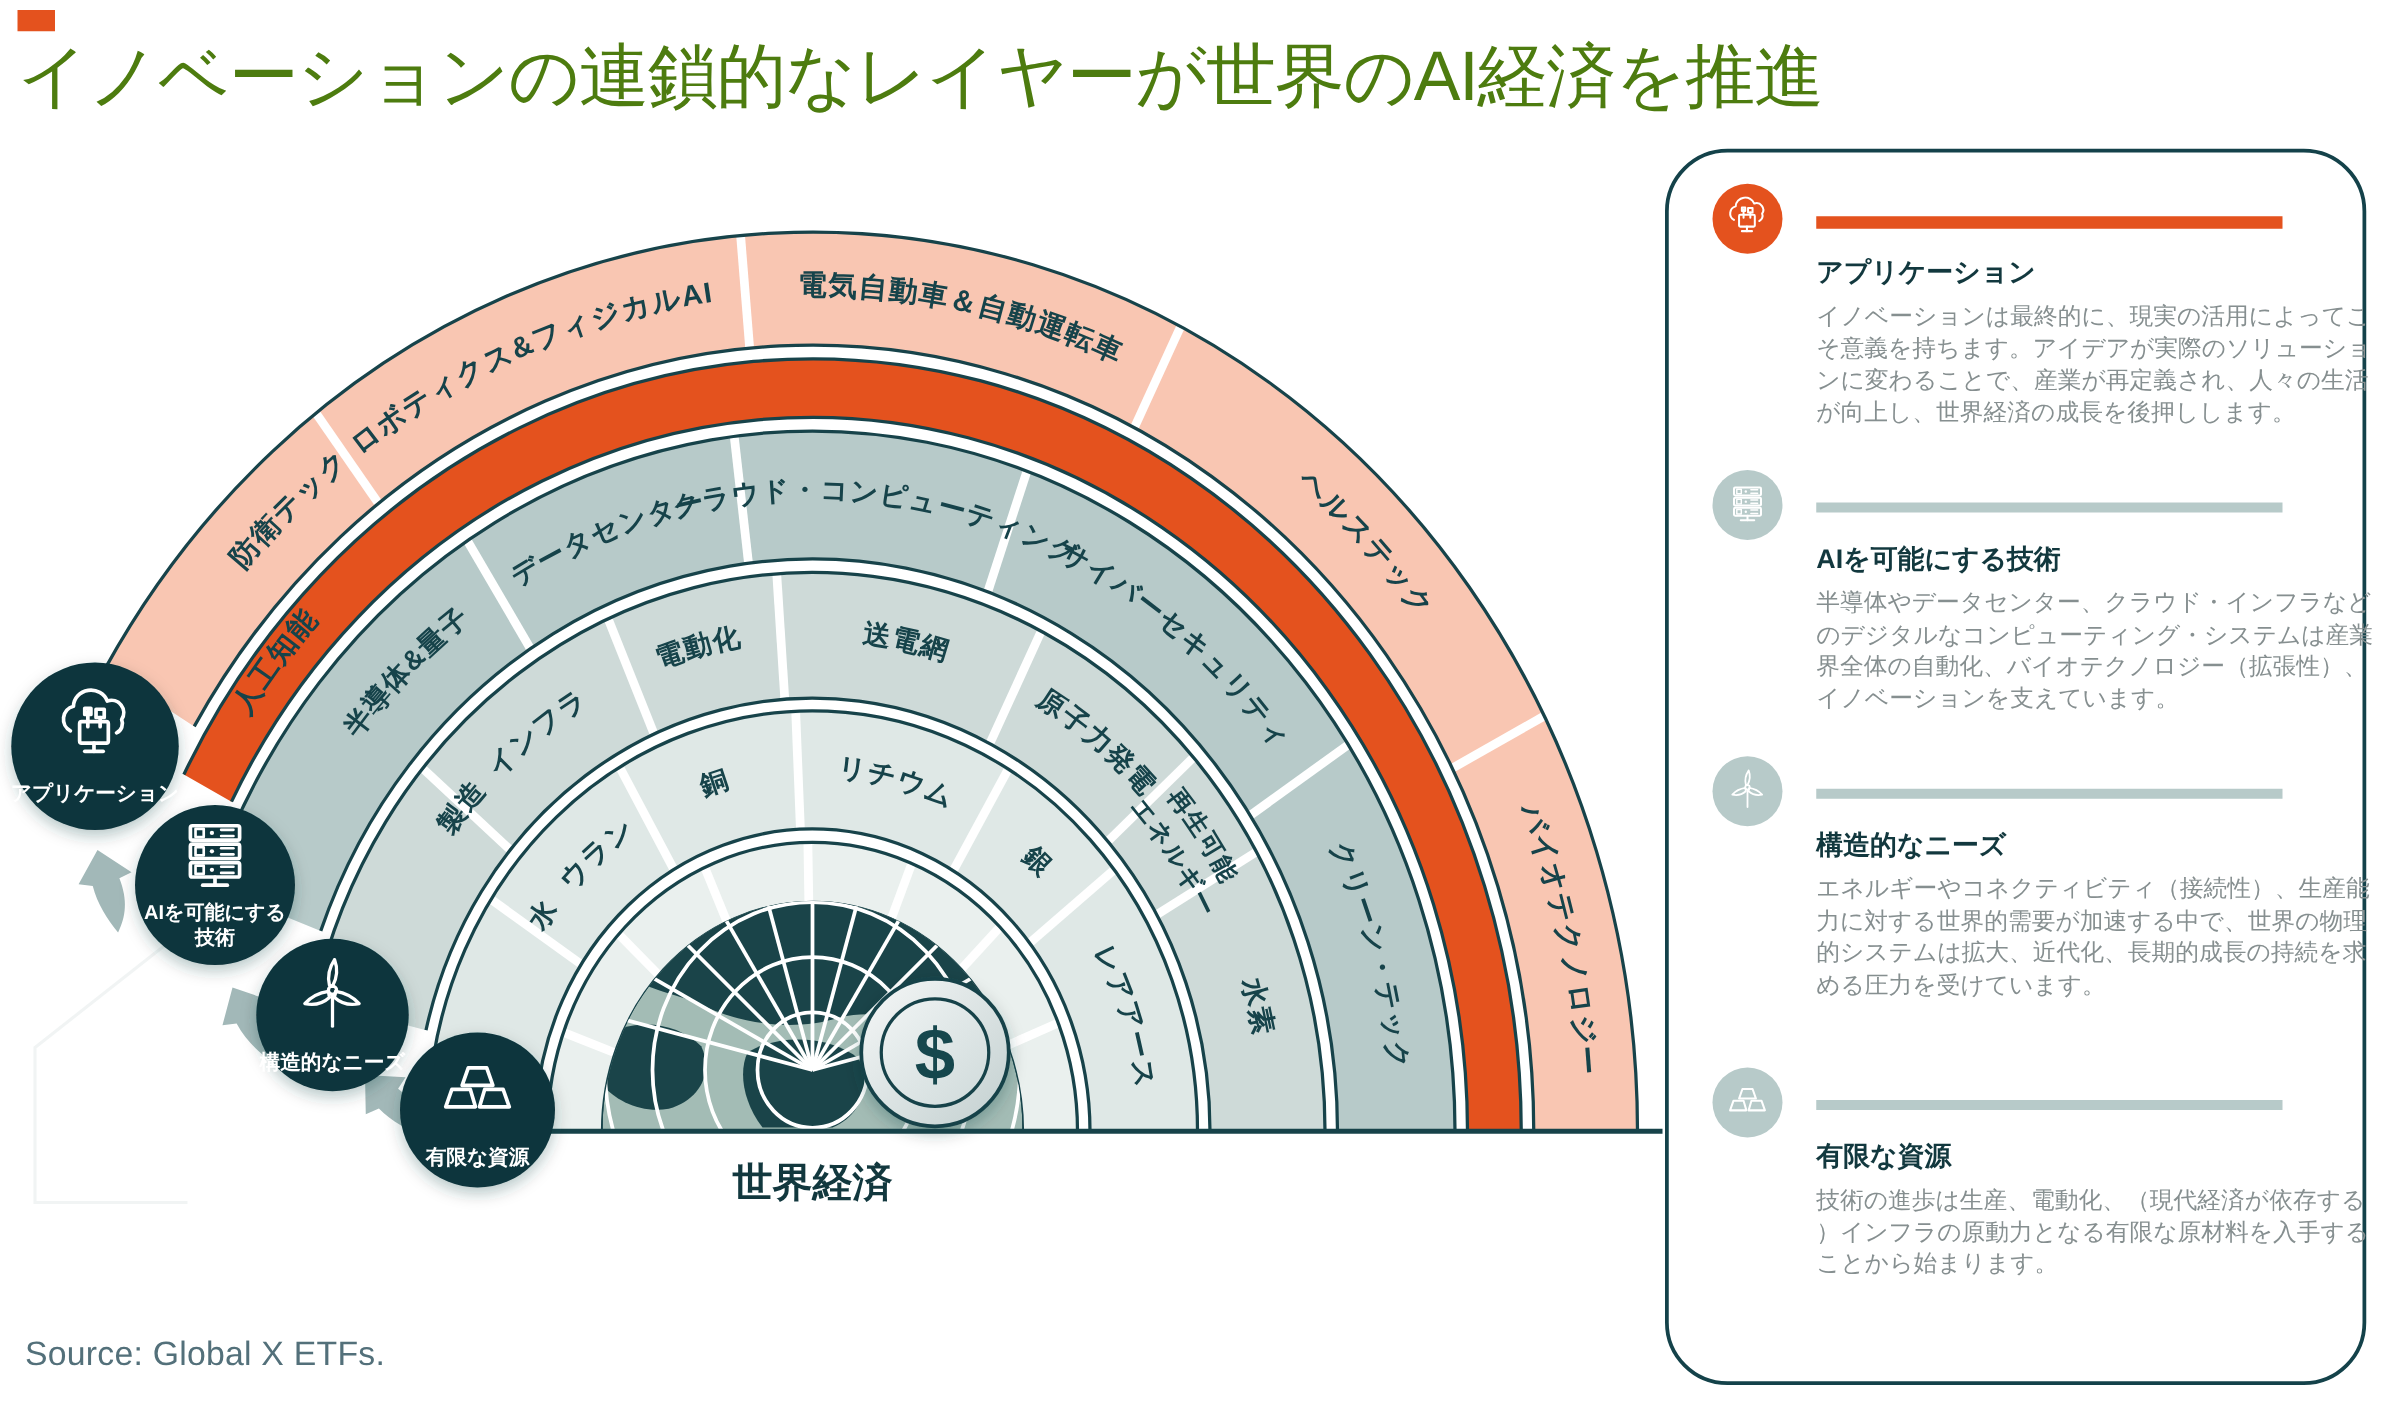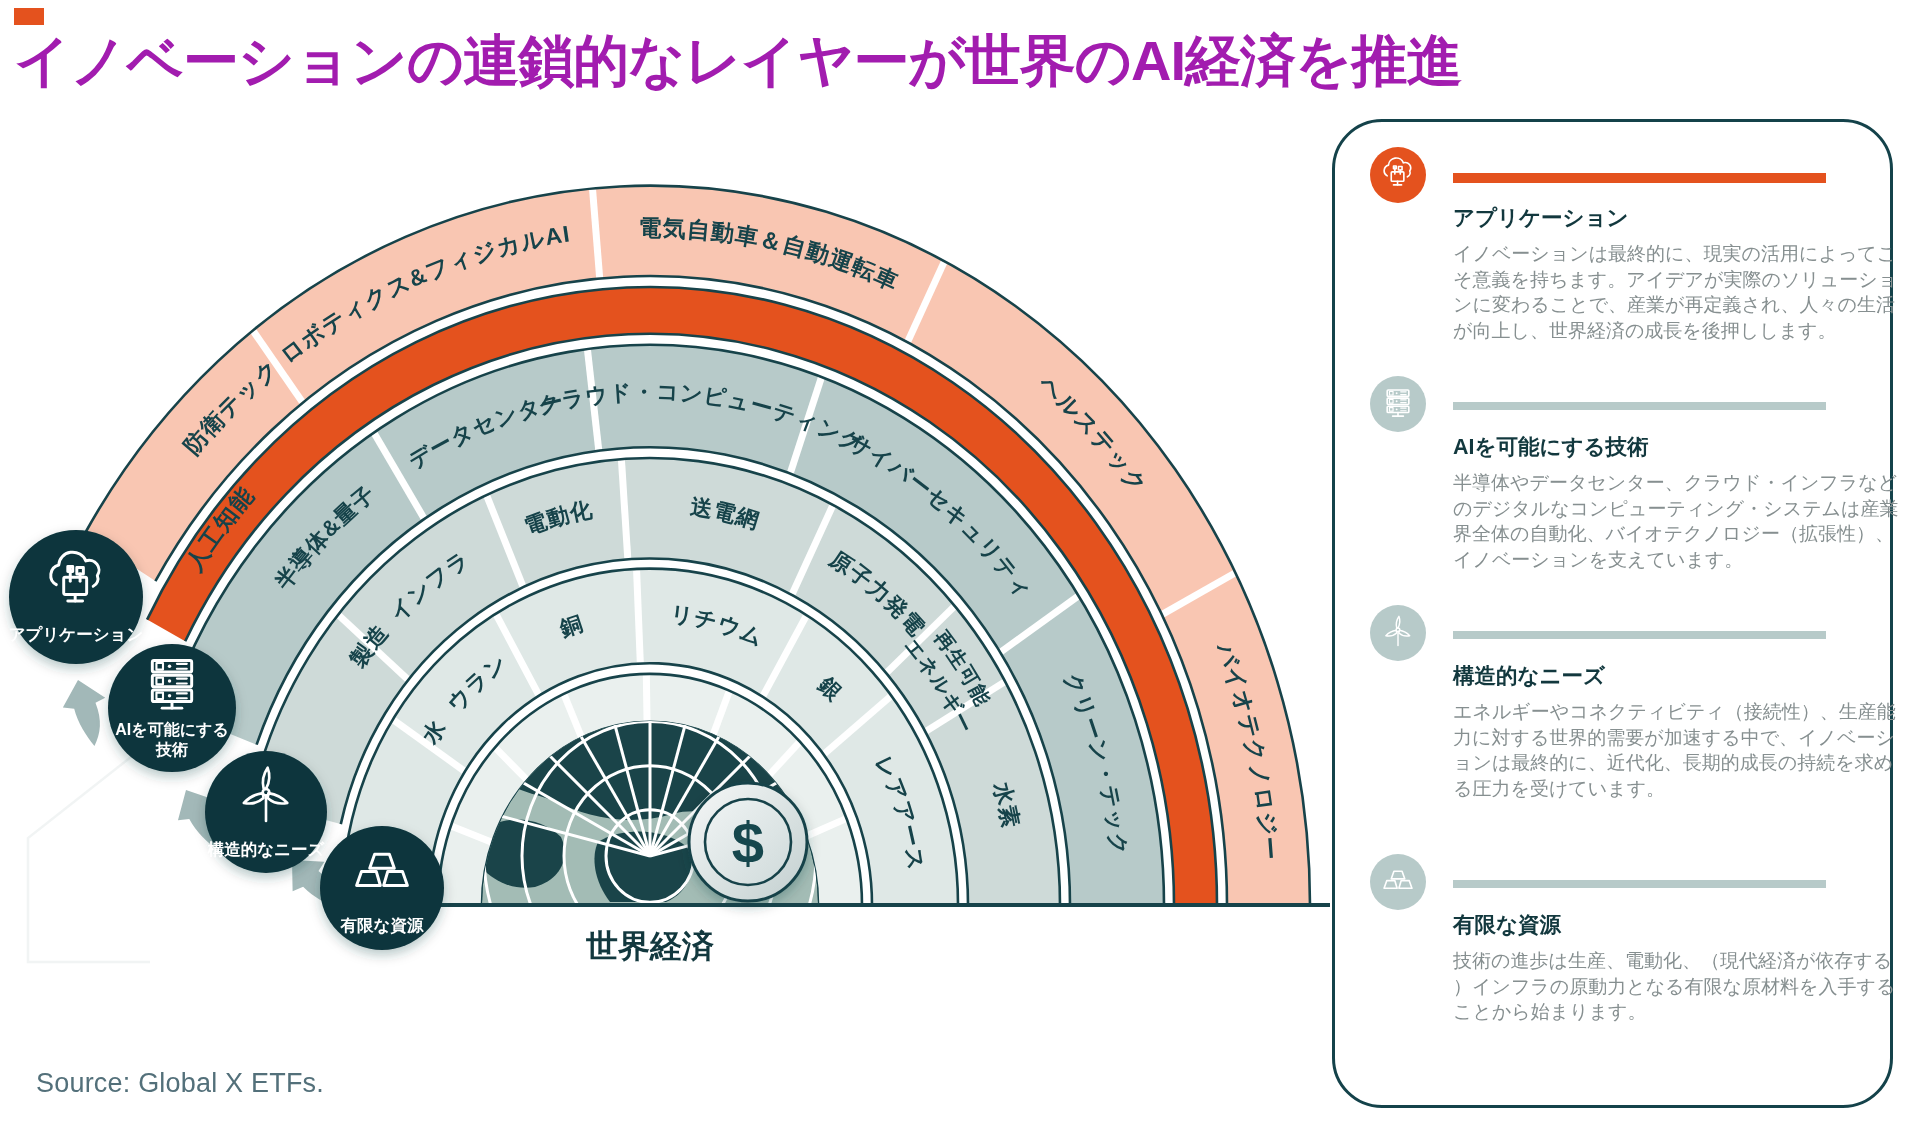--- a/index.html
+++ b/index.html
@@ -3,21 +3,21 @@
 <meta charset="utf-8">
 <style>
   html,body{margin:0;padding:0;}
   body{
     width:1920px;height:1124px;position:relative;background:#ffffff;
     font-family:"Liberation Sans","DejaVu Sans",sans-serif;overflow:hidden;
   }
   .accent-block{position:absolute;left:14px;top:8px;width:30px;height:17px;background:#e4521e;}
   h1.page-title{
     position:absolute;left:14px;top:30px;margin:0;width:1600px;
-    font-size:56px;line-height:62px;font-weight:700;color:#a21caf;letter-spacing:-1px;
+    font-size:56px;line-height:62px;font-weight:400;color:#4d7c0f;letter-spacing:-1px;
   }
   .diagram-wrap{position:absolute;left:0;top:0;width:1920px;height:1124px;}
   svg text{font-family:"Liberation Sans","DejaVu Sans",sans-serif;}
 
   
   .sidebar{
     position:absolute;left:1332px;top:119px;width:561px;height:989px;
     background:#ffffff;border:3px solid #14424a;border-radius:50px;box-sizing:border-box;
   }
   .sb-item{position:absolute;left:0;width:100%;}
@@ -30,21 +30,21 @@
   .sb-item.first .sb-icon-wrap{background:#e4521e;}
   .sb-icon-wrap svg{width:36px;height:36px;color:#ffffff;}
   .sb-heading{
     position:absolute;left:118px;top:30px;margin:0;font-size:21.5px;font-weight:800;color:#12383e;
   }
   .sb-text{
     position:absolute;left:118px;top:68px;margin:0;width:447px;
     font-size:19px;line-height:25.5px;color:#868f90;word-break:break-all;line-break:anywhere;
   }
   .source-line{
-    position:absolute;left:36px;top:1068px;font-size:27px;color:#53707a;letter-spacing:0.2px;
+    position:absolute;left:20px;top:1068px;font-size:27px;color:#53707a;letter-spacing:0.2px;
   }
 </style>
 </head>
 <body>
 
 <div class="accent-block"></div>
 <h1 class="page-title">イノベーションの連鎖的なレイヤーが世界のAI経済を推進</h1>
 
 <div class="diagram-wrap">
   <svg id="diagram-svg" width="1920" height="1124" viewBox="0 0 1920 1124">
@@ -322,21 +322,21 @@
     <p class="sb-text">半導体やデータセンター、クラウド・インフラなどのデジタルなコンピューティング・システムは産業界全体の自動化、バイオテクノロジー（拡張性）、イノベーションを支えています。</p>
   </div>
   <div class="sb-item" style="top:509px">
     <span class="sb-icon-wrap" style="background: rgb(183, 202, 201);">
       <svg viewBox="-40 -40 80 80">
           <use href="#ic-wind-turbine-icon" stroke="currentColor"></use>
         </svg>
     </span>
     <div class="sb-bar" style="background: rgb(183, 202, 201);"></div>
     <h2 class="sb-heading">構造的なニーズ</h2>
-    <p class="sb-text">エネルギーやコネクティビティ（接続性）、生産能力に対する世界的需要が加速する中で、イノベーションは最終的に、近代化、長期的成長の持続を求める圧力を受けています。</p>
+    <p class="sb-text">エネルギーやコネクティビティ（接続性）、生産能力に対する世界的需要が加速する中で、世界の物理的システムは拡大、近代化、長期的成長の持続を求める圧力を受けています。</p>
   </div>
   <div class="sb-item" style="top:758px">
     <span class="sb-icon-wrap" style="background: rgb(183, 202, 201);">
       <svg viewBox="-40 -40 80 80">
           <use href="#ic-gold-bars-icon" stroke="currentColor"></use>
         </svg>
     </span>
     <div class="sb-bar" style="background: rgb(183, 202, 201);"></div>
     <h2 class="sb-heading">有限な資源</h2>
     <p class="sb-text">技術の進歩は生産、電動化、（現代経済が依存する）インフラの原動力となる有限な原材料を入手することから始まります。</p>

